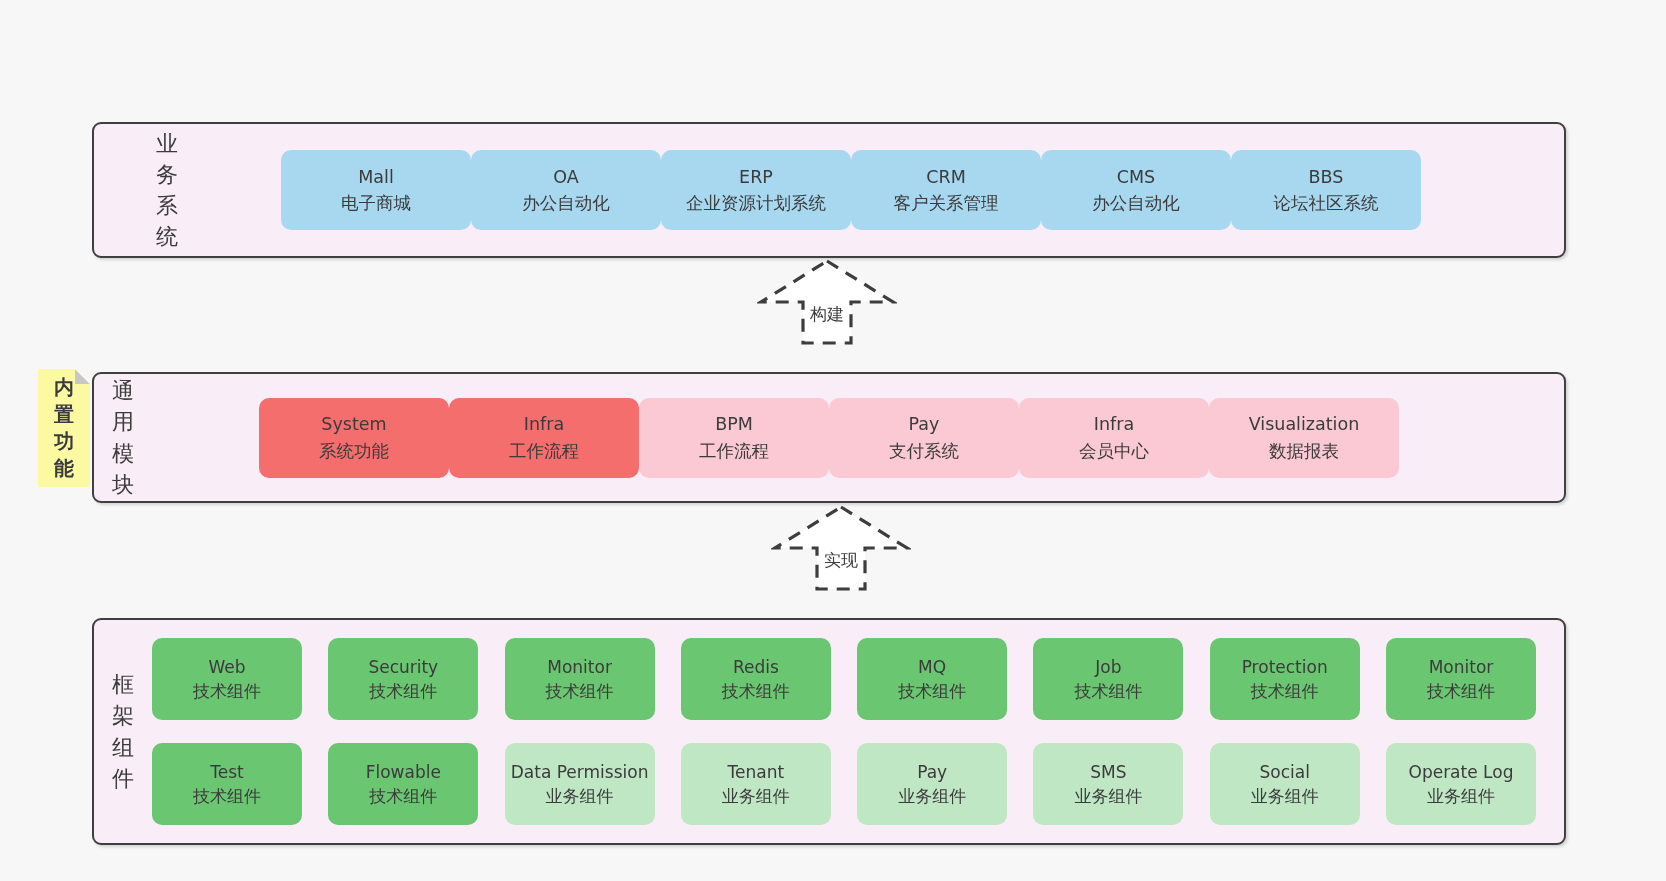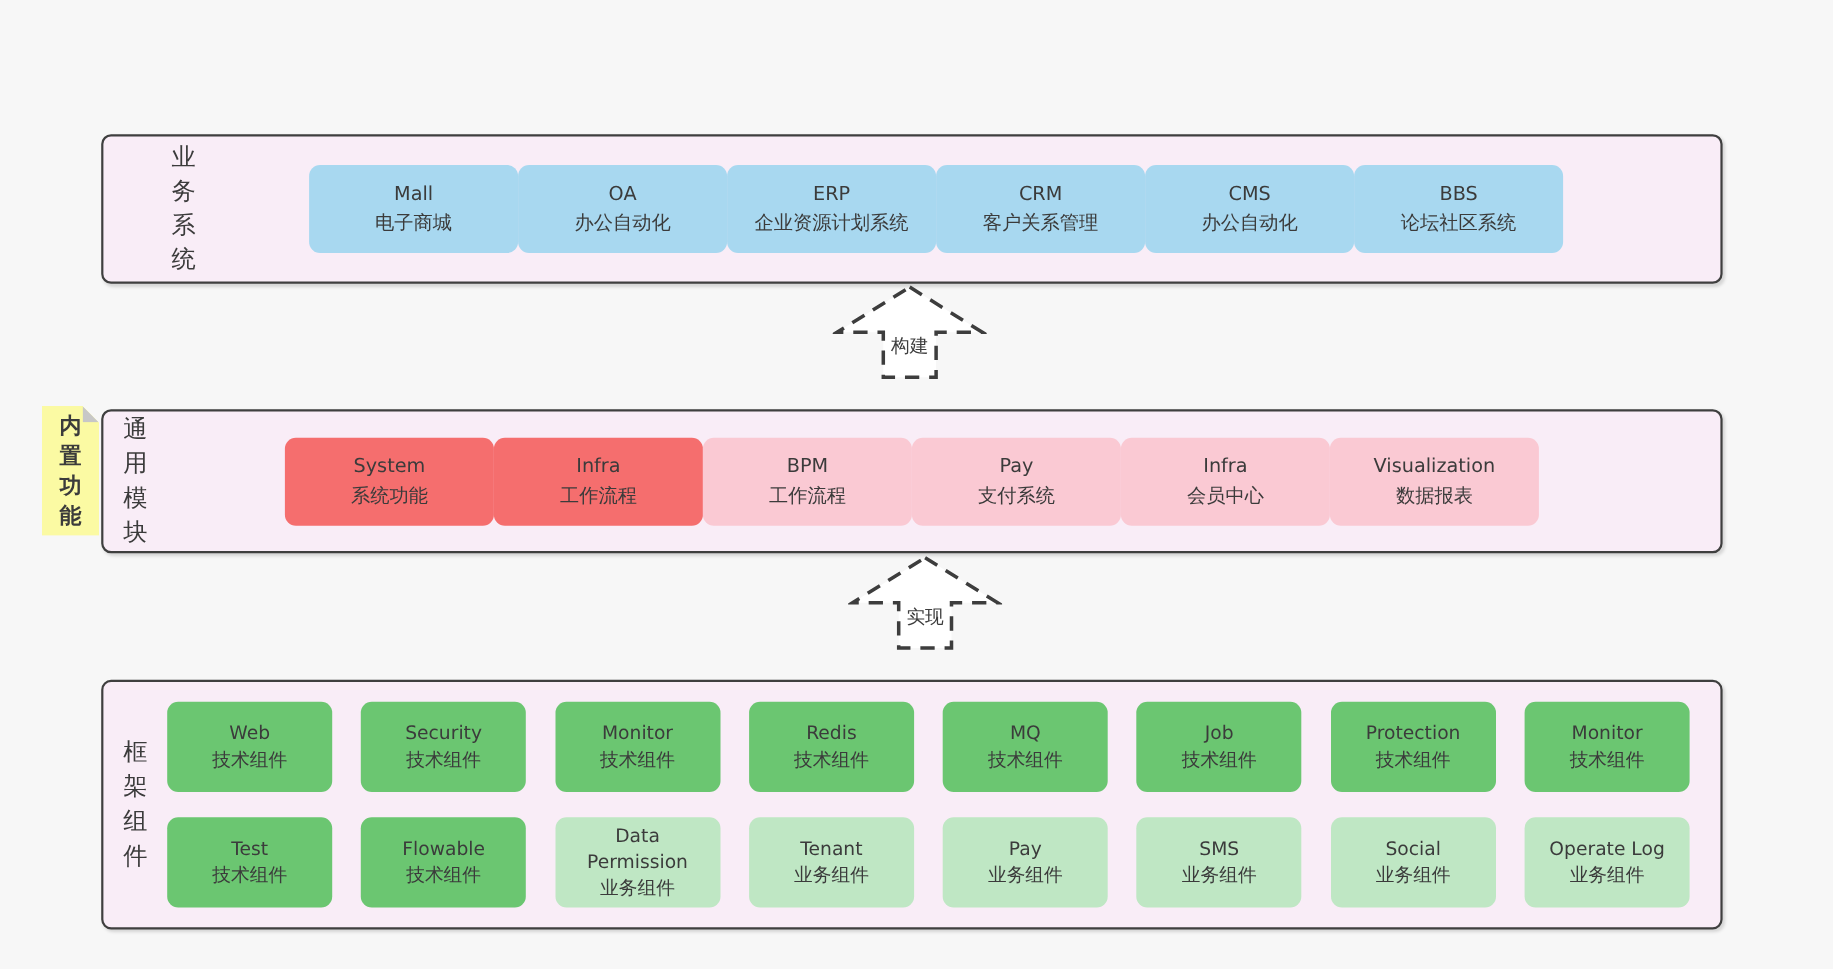--- a/index.html
+++ b/index.html
@@ -46,21 +46,21 @@
   .box.pink{background:#fac9d3;}
 
   
   .grid{
     flex:1;display:grid;
     grid-template-columns:repeat(8,150px);
     grid-template-rows:82px 82px;
     justify-content:space-between;align-content:center;
     row-gap:23px;padding-right:28px;
   }
-  .grid .box{width:150px;height:82px;font-size:17px;line-height:1.42;padding:0 16px;box-sizing:border-box;}
+  .grid .box{width:150px;height:82px;font-size:17px;line-height:1.42;padding:0 4px;box-sizing:border-box;}
   .box.green{background:#6bc671;}
   .box.green-light{background:#bfe7c4;}
 
   
   .sticky{
     position:absolute;left:-56px;width:52px;height:118px;
     background:#fbfaa3;
     display:flex;align-items:center;justify-content:center;
     clip-path:polygon(0 0,calc(100% - 15px) 0,100% 15px,100% 100%,0 100%);
     font-weight:bold;

